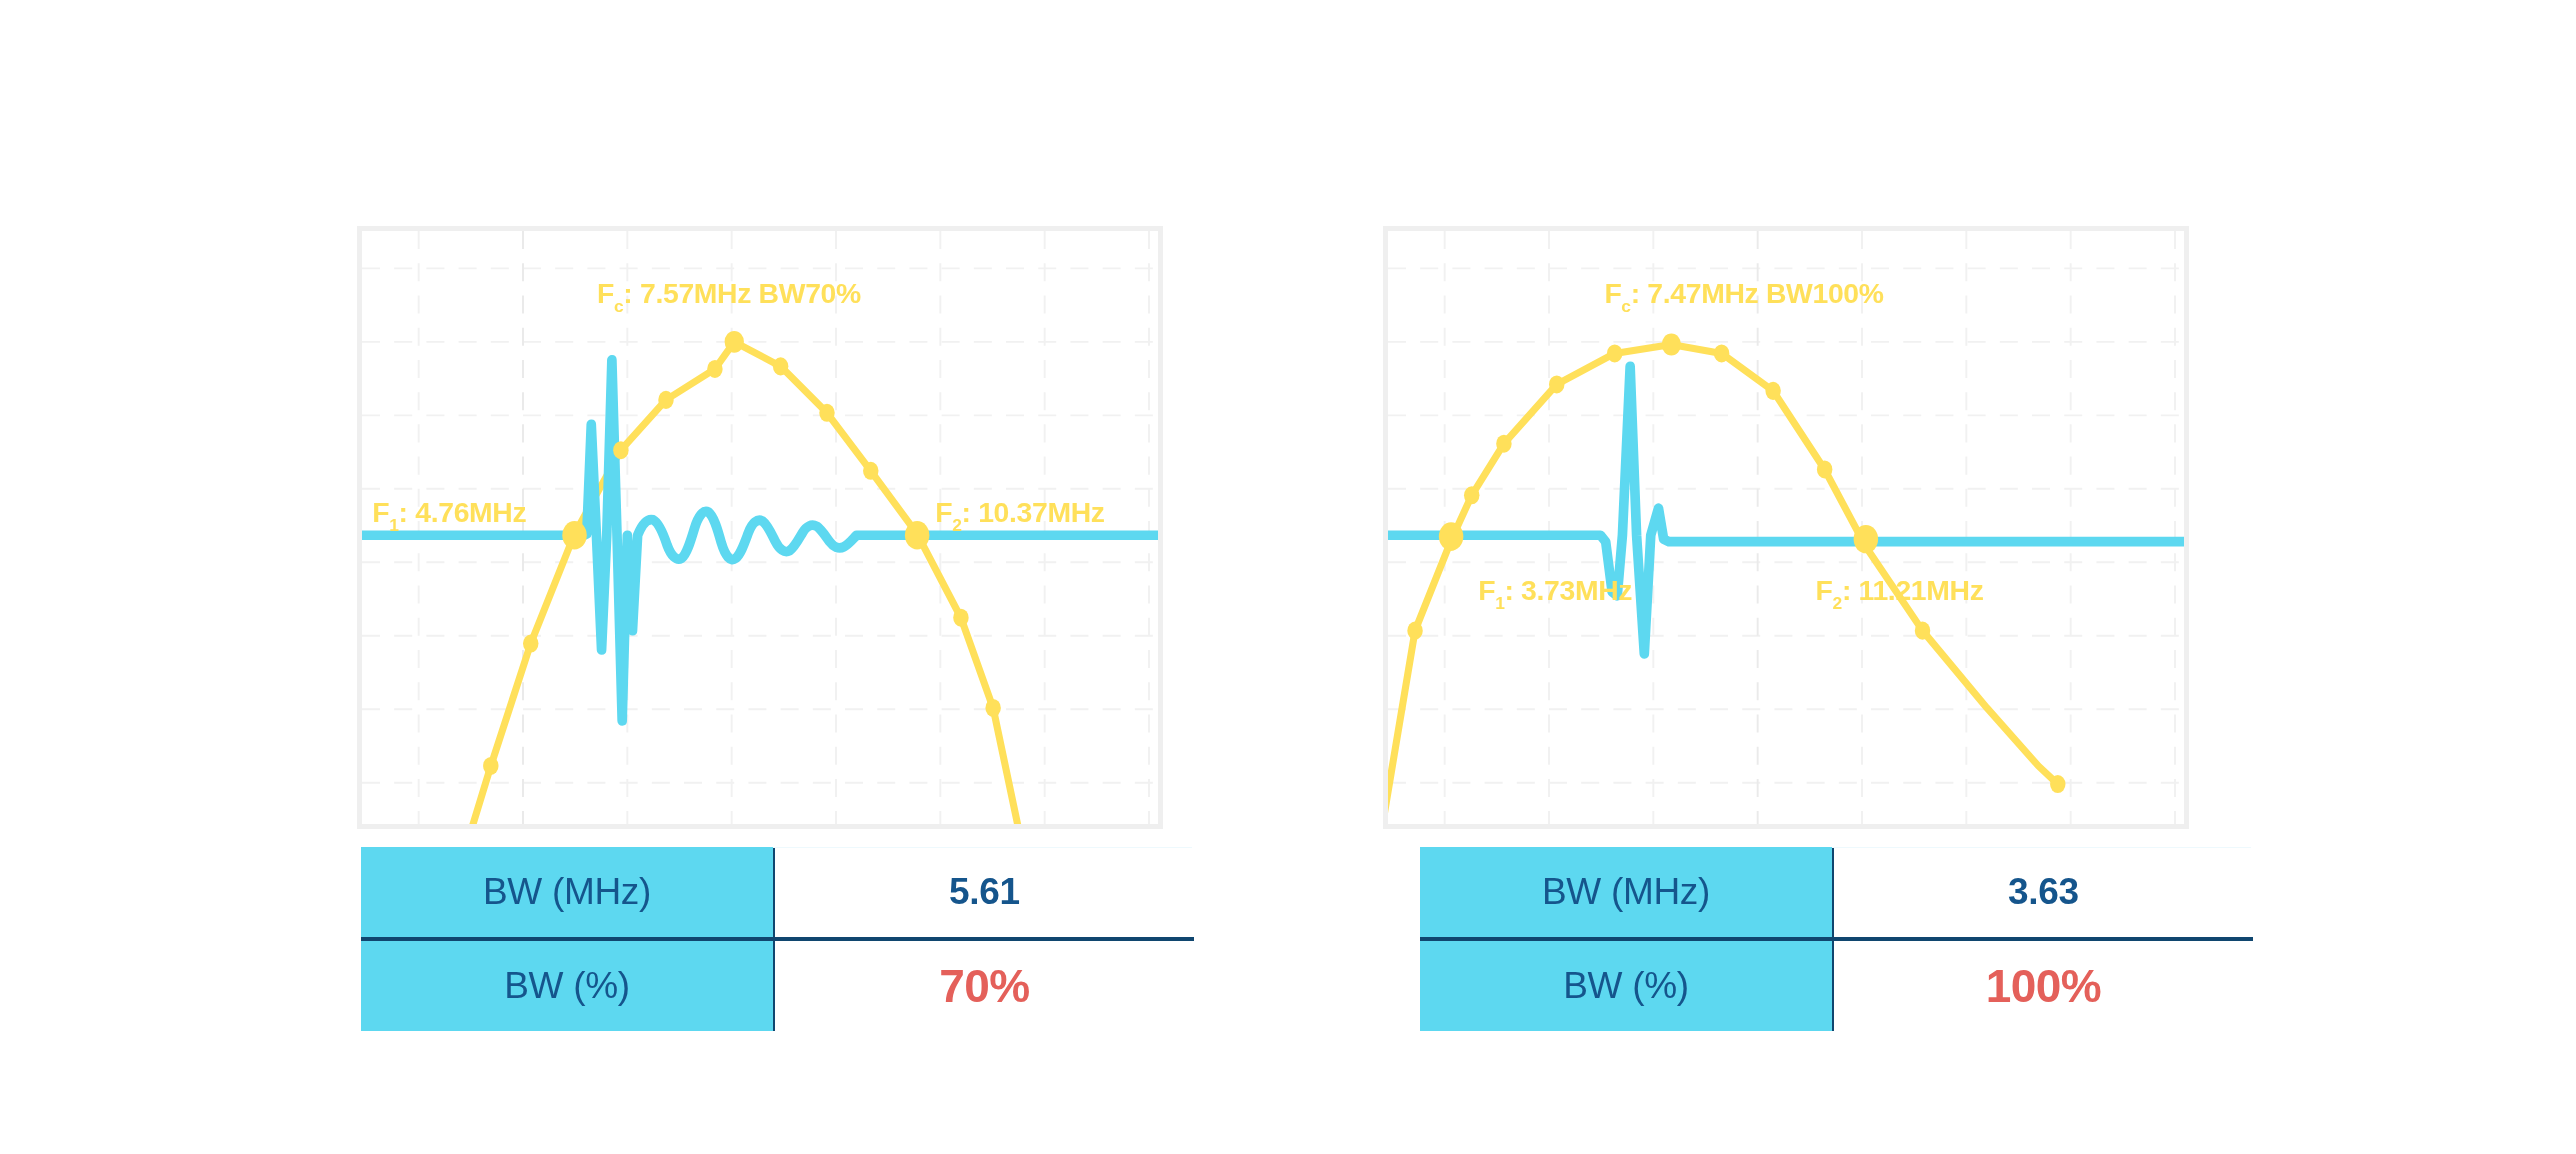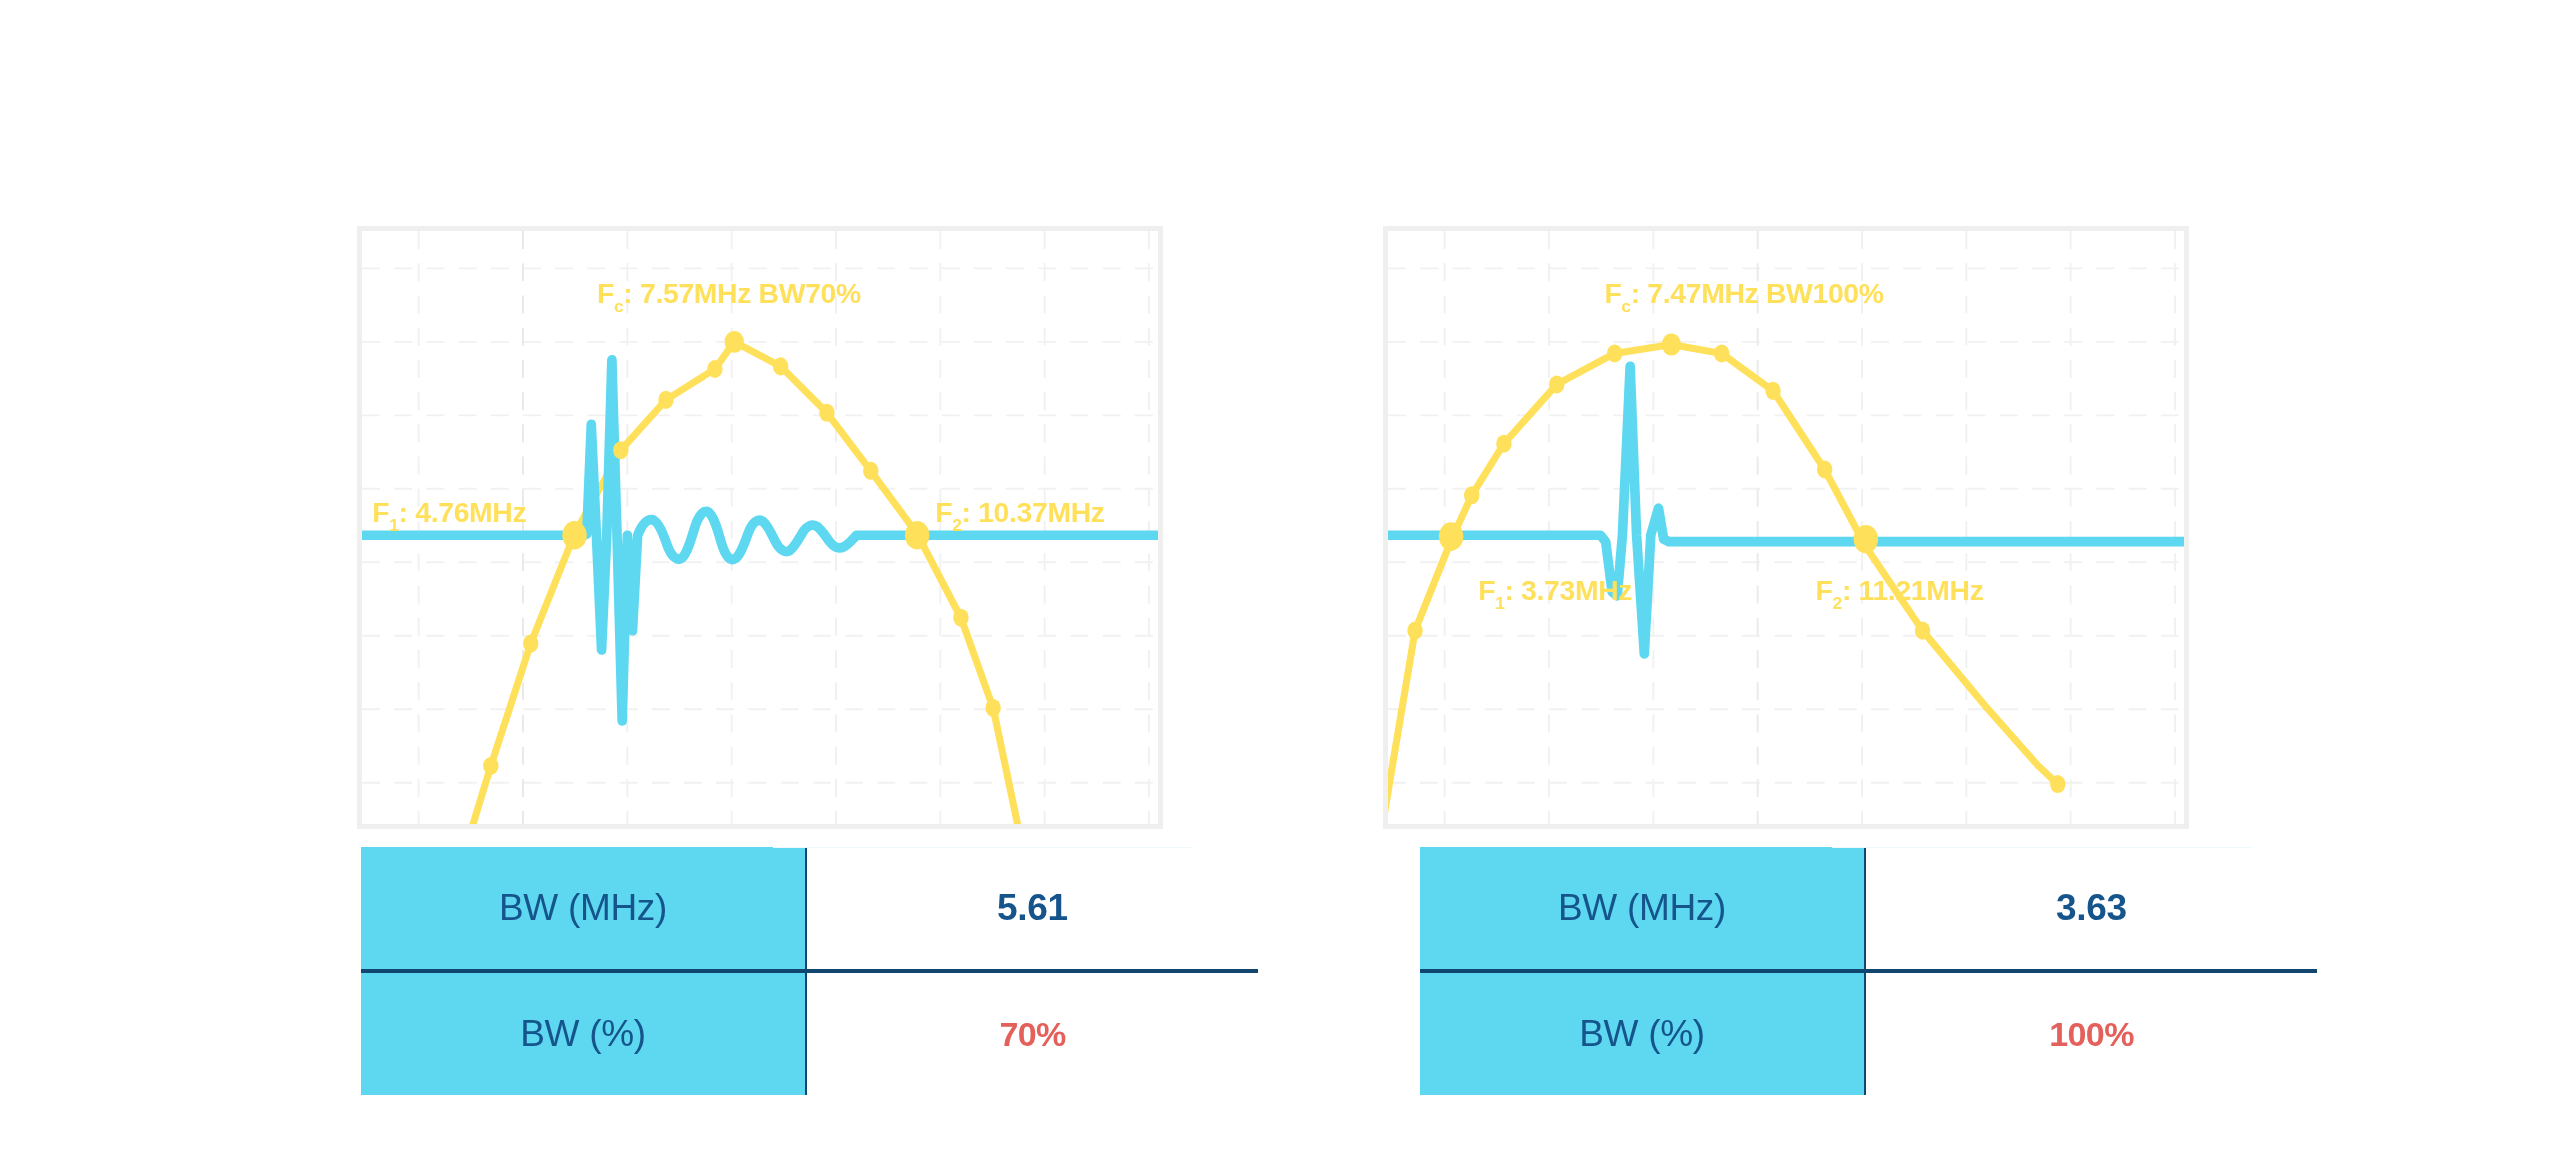--- a/index.html
+++ b/index.html
@@ -53,21 +53,21 @@
   .table-wrap.left  { left: 361px;  }
   .table-wrap.right { left: 1420px; }
 
   table.bw-table {
     border-collapse: collapse;
     table-layout: fixed;
     width: 831px;
   }
   table.bw-table td {
     height: 90px;
-    padding: 16px;
+    padding: 0;
     text-align: center;
     vertical-align: middle;
     font-family: "Liberation Sans", sans-serif;
     letter-spacing: -0.3px;
   }
   td.hdr {
     width: 412px;
     background: #5dd8f0;
     color: #15558c;
     font-size: 37px;
@@ -78,21 +78,21 @@
     width: 419px;
     color: #15558c;
     font-size: 37px;
     font-weight: 400;
     background: #ffffff;
   }
   tr.row-mhz td { border-bottom: 4.5px solid #10466f; }
   tr.row-mhz td.val { border-bottom: 4.5px solid #10466f; font-weight: bold; }
   td.val.pct {
     color: #e4605a;
-    font-size: 34px;
+    font-size: 46px;
     font-weight: 700;
     letter-spacing: -0.6px;
   }
   td.hdr.pct-hdr { border-bottom: none; }
 
   
   .table-wrap::before {
     content: "";
     position: absolute;
     left: 412px;

